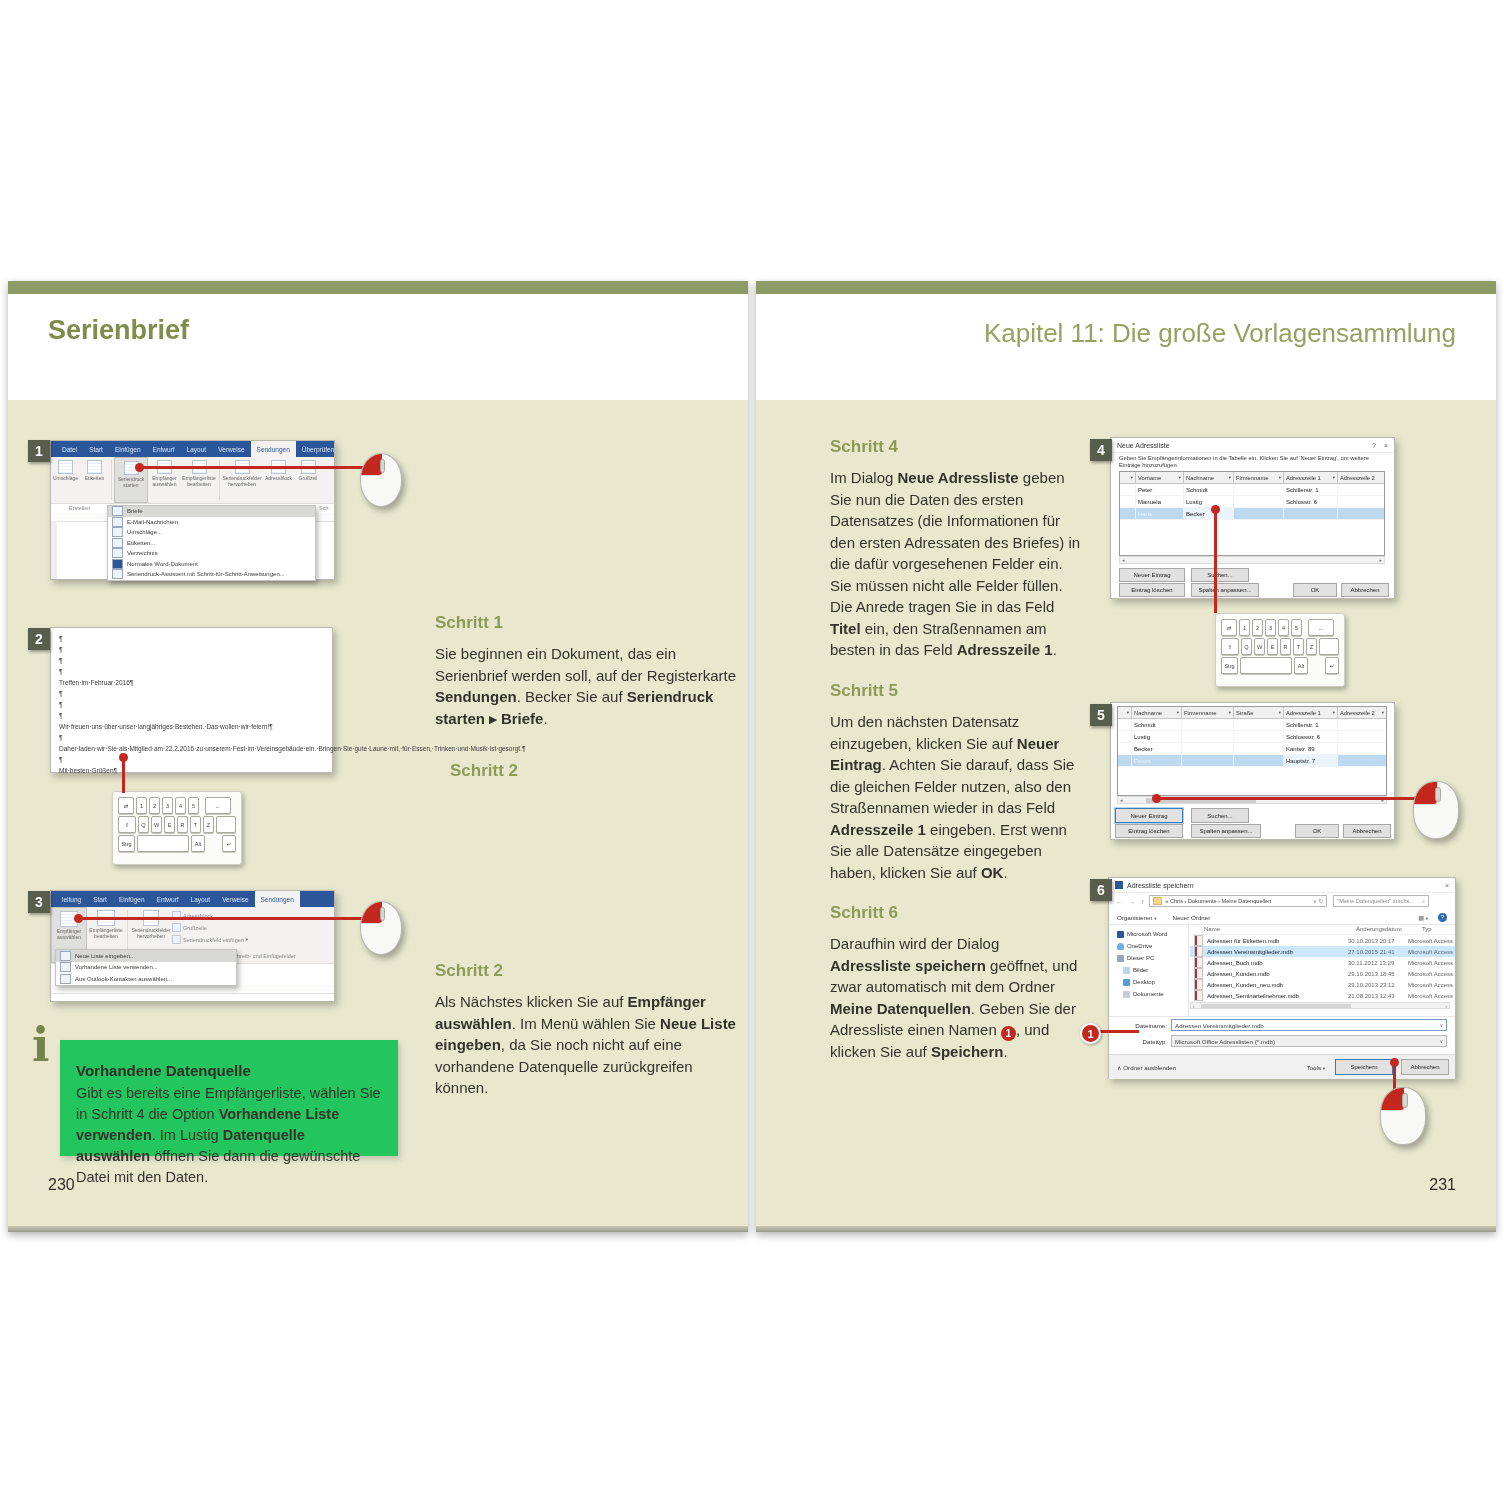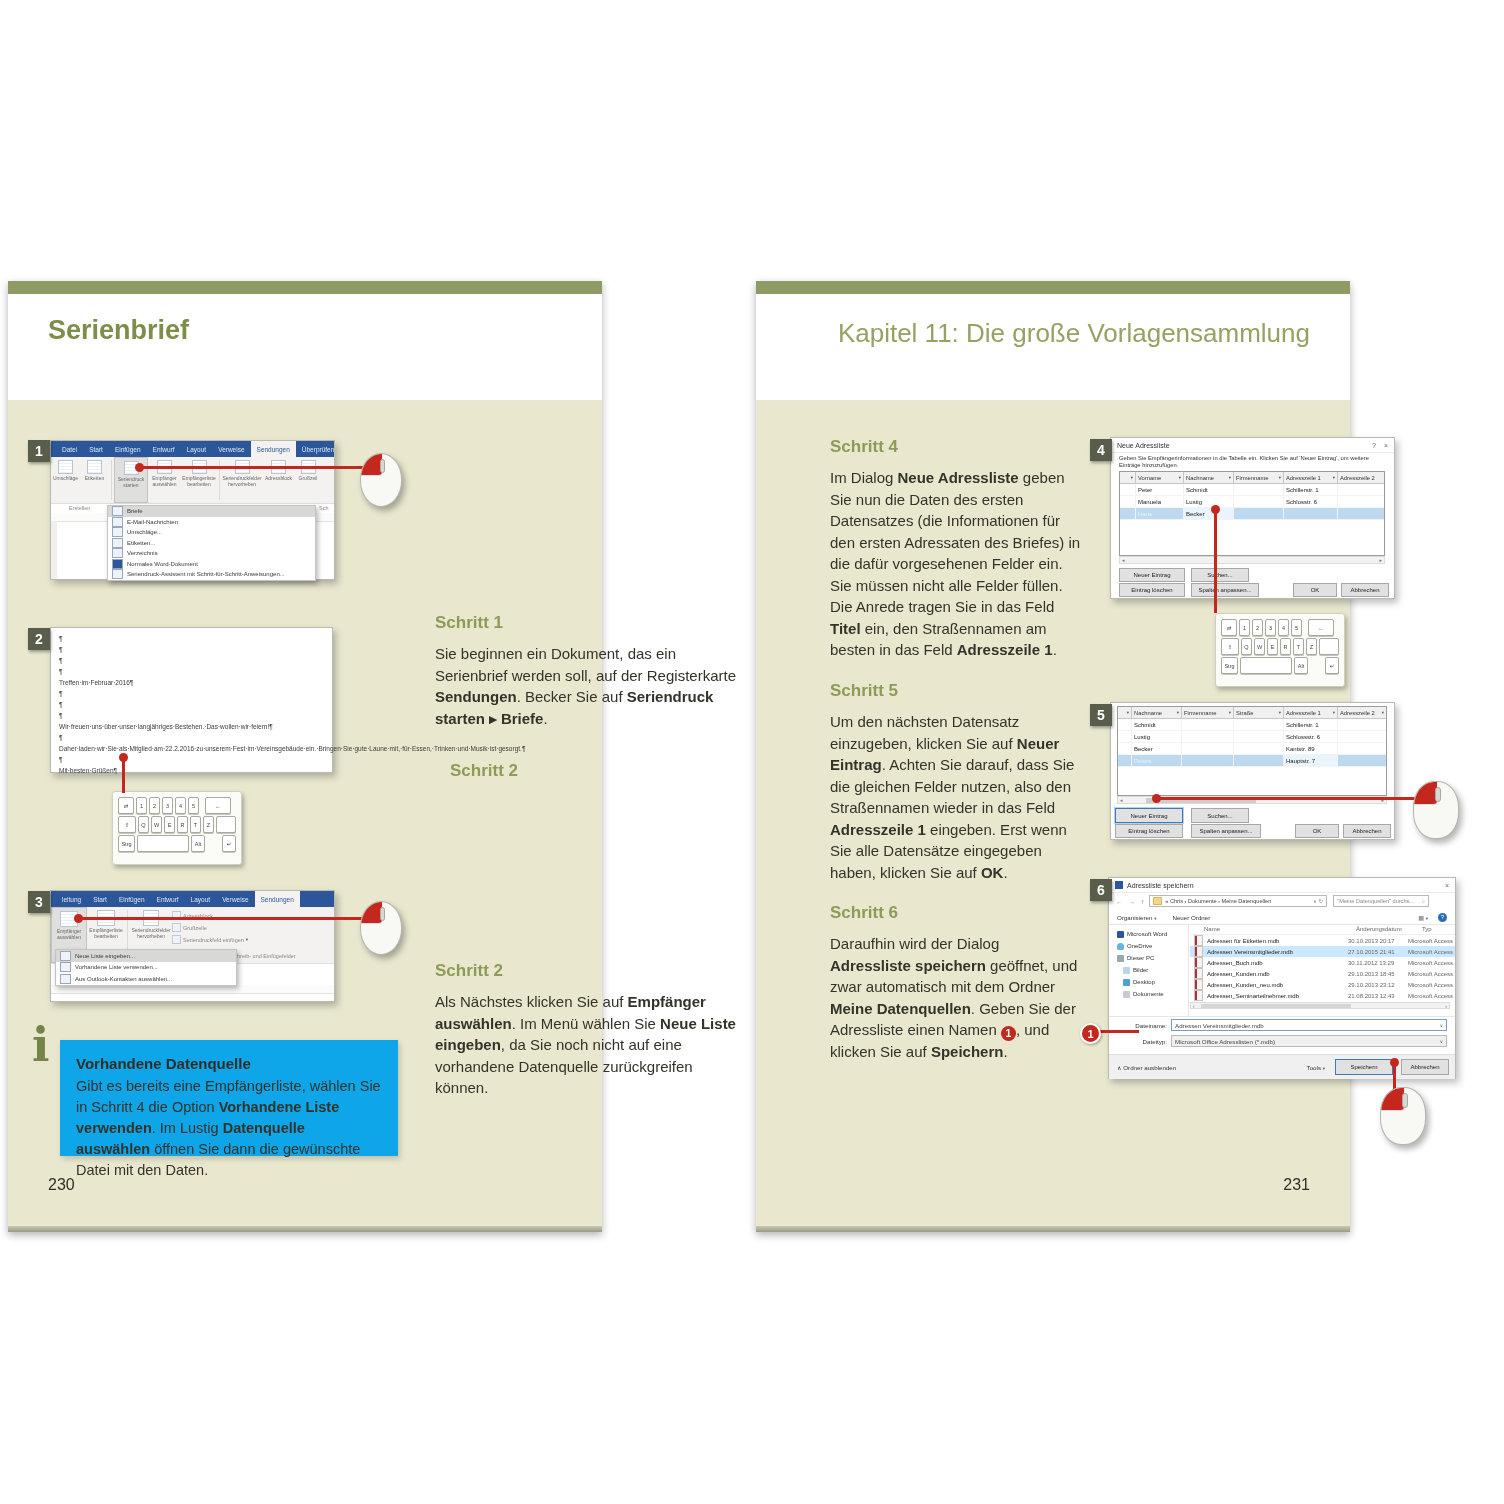--- a/index.html
+++ b/index.html
@@ -1,19 +1,19 @@
 <!DOCTYPE html>
 <html><head>
 <meta charset="utf-8">
 <style>
   html,body{margin:0;padding:0;background:#fff;}
   #canvas{position:relative;width:1504px;height:1504px;background:#ffffff;
           font-family:"Liberation Sans",sans-serif;overflow:hidden;}
 
-  .page{position:absolute;top:281px;width:594px;height:951px;background:#fff;
+  .page{position:absolute;top:281px;width:740px;height:951px;background:#fff;
         box-shadow:0 3px 8px rgba(0,0,0,.30);}
   #left-page{left:8px;} #right-page{left:756px;}
   .topbar{position:absolute;left:0;top:0;width:100%;height:13px;background:#8e9b64;}
   .pagebody{position:absolute;left:0;top:119px;width:100%;height:826px;background:#e9e8cf;}
   .bottomstrip{position:absolute;left:0;bottom:0;width:100%;height:6px;
                background:linear-gradient(#c9c9b4,#9a9b87);}
   .page-title-left{position:absolute;left:40px;top:34px;font-size:27px;font-weight:bold;color:#7d8d4a;}
   .page-title-right{position:absolute;right:40px;top:37px;font-size:26px;font-weight:400;color:#95a261;}
   .pagenum{position:absolute;top:895px;font-size:16px;color:#2f2f28;}
 
@@ -88,21 +88,21 @@
     border:2px solid #fff;box-shadow:1px 1px 3px rgba(0,0,0,.35);z-index:8;}
   .mouse{position:absolute;width:42px;height:54px;z-index:7;}
   .mbody{position:absolute;left:0;top:0;right:0;bottom:0;background:#f8f8f5;border:1px solid #b5b5ad;
     border-radius:21px / 26px;box-shadow:3px 4px 6px rgba(0,0,0,.3);overflow:hidden;}
   .mleft{position:absolute;left:0;top:0;width:52%;height:40%;background:#c3271d;
     border-radius:21px 0 5px 0/26px 0 5px 0;border-right:1px solid #eee;border-bottom:1px solid #ddd;}
   .mwheel{position:absolute;left:47%;top:9%;width:9%;height:23%;background:#d8d8d2;
     border:1px solid #a9a9a2;border-radius:3px;}
 
   
-  .infobox{position:absolute;background:#0ea5e9;box-shadow:2px 3px 6px rgba(0,0,0,.18);padding:15px 16px;box-sizing:border-box;}
+  .infobox{position:absolute;background:#22c55e;box-shadow:2px 3px 6px rgba(0,0,0,.18);padding:22px 16px;box-sizing:border-box;}
   .info-title{font-size:15px;font-weight:bold;color:#2e2e27;margin-bottom:4px;}
   .info-body{font-size:14.5px;line-height:21px;color:#33332a;}
   .info-icon{position:absolute;font-family:"DejaVu Serif",serif;font-weight:bold;font-size:46px;
     color:#75844a;line-height:1;z-index:2;}
 
   
   .x-navbar{position:absolute;display:flex;align-items:center;font-size:6.5px;color:#555;}
   .x-box{border:1px solid #b8b8b8;background:#fff;display:flex;align-items:center;
     font-size:5.6px;color:#444;padding:0 3px;box-sizing:border-box;height:12px;white-space:nowrap;overflow:hidden;}
   .sb-item{display:flex;align-items:center;font-size:6px;color:#333;height:12px;padding-left:8px;}

